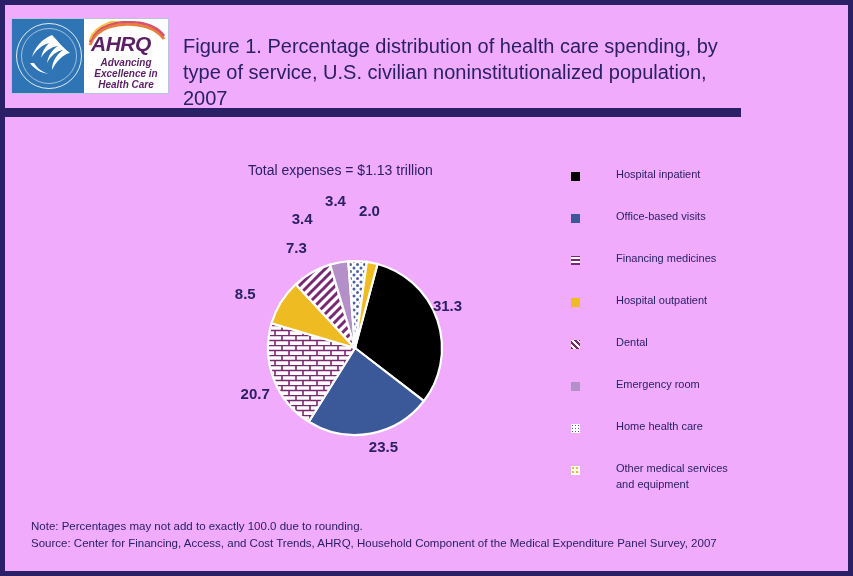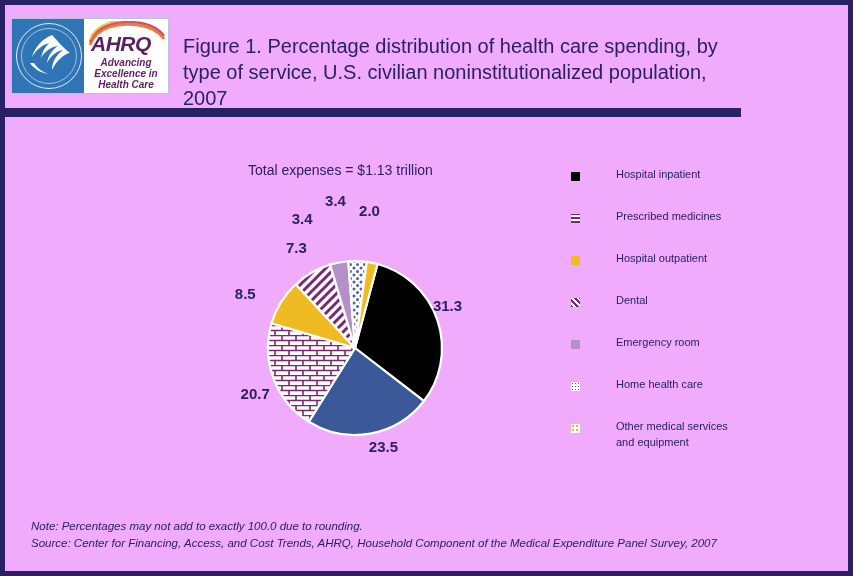--- a/index.html
+++ b/index.html
@@ -184,21 +184,21 @@
   #footer {
     position: absolute;
     left: 26px;
     top: 513px;
     width: 800px;
     font-family: "Liberation Sans", sans-serif;
     font-size: 11.5px;
     color: #2b2066;
     line-height: 17px;
   }
-  #footer div { white-space: nowrap; font-style: italic; }
+  #footer div { white-space: nowrap; }
 </style>
 </head>
 <body>
 
 <div id="slide">
 
   <div id="header">
 
     <div id="logo-box">
       <div id="hhs-seal">
@@ -271,22 +271,26 @@
         <div class="pie-label" style="left: 154.082px; top: -43.3955px;">2.0</div>
       </div>
   </div>
 
   <div id="legend">
       <div class="legend-row">
         <span class="legend-swatch" style="background: rgb(0, 0, 0);"></span>
         <span class="legend-label">Hospital inpatient</span>
       </div>
       <div class="legend-row">
+        <span class="legend-swatch" style="background: rgb(59, 88, 152);"></span>
+        <span class="legend-label">Office-based visits</span>
+      </div>
+      <div class="legend-row">
         <span class="legend-swatch" style="background: repeating-linear-gradient(0deg, rgb(122, 39, 114) 0px, rgb(122, 39, 114) 2px, rgb(255, 255, 255) 2px, rgb(255, 255, 255) 4px) rgb(255, 255, 255);"></span>
-        <span class="legend-label">Prescribed medicines</span>
+        <span class="legend-label">Financing medicines</span>
       </div>
       <div class="legend-row">
         <span class="legend-swatch" style="background: rgb(239, 187, 34);"></span>
         <span class="legend-label">Hospital outpatient</span>
       </div>
       <div class="legend-row">
         <span class="legend-swatch" style="background: repeating-linear-gradient(45deg, rgb(122, 39, 114) 0px, rgb(122, 39, 114) 2px, rgb(255, 255, 255) 2px, rgb(255, 255, 255) 4px) rgb(255, 255, 255);"></span>
         <span class="legend-label">Dental</span>
       </div>
       <div class="legend-row">

